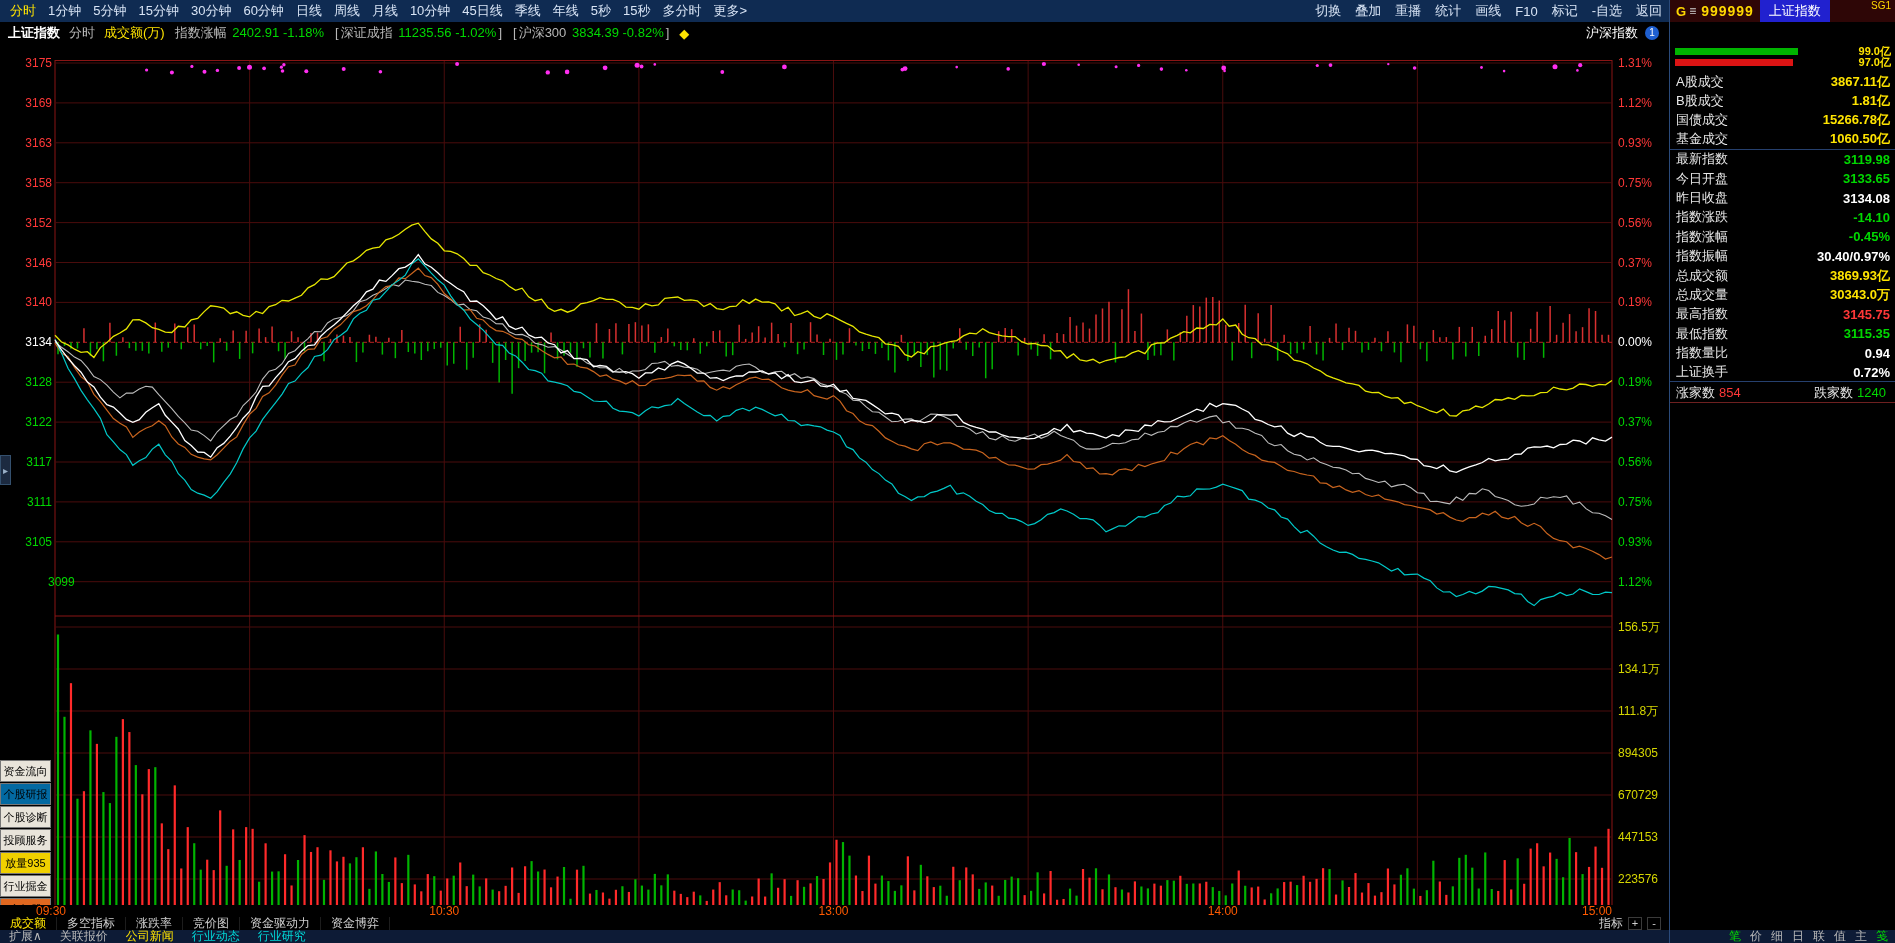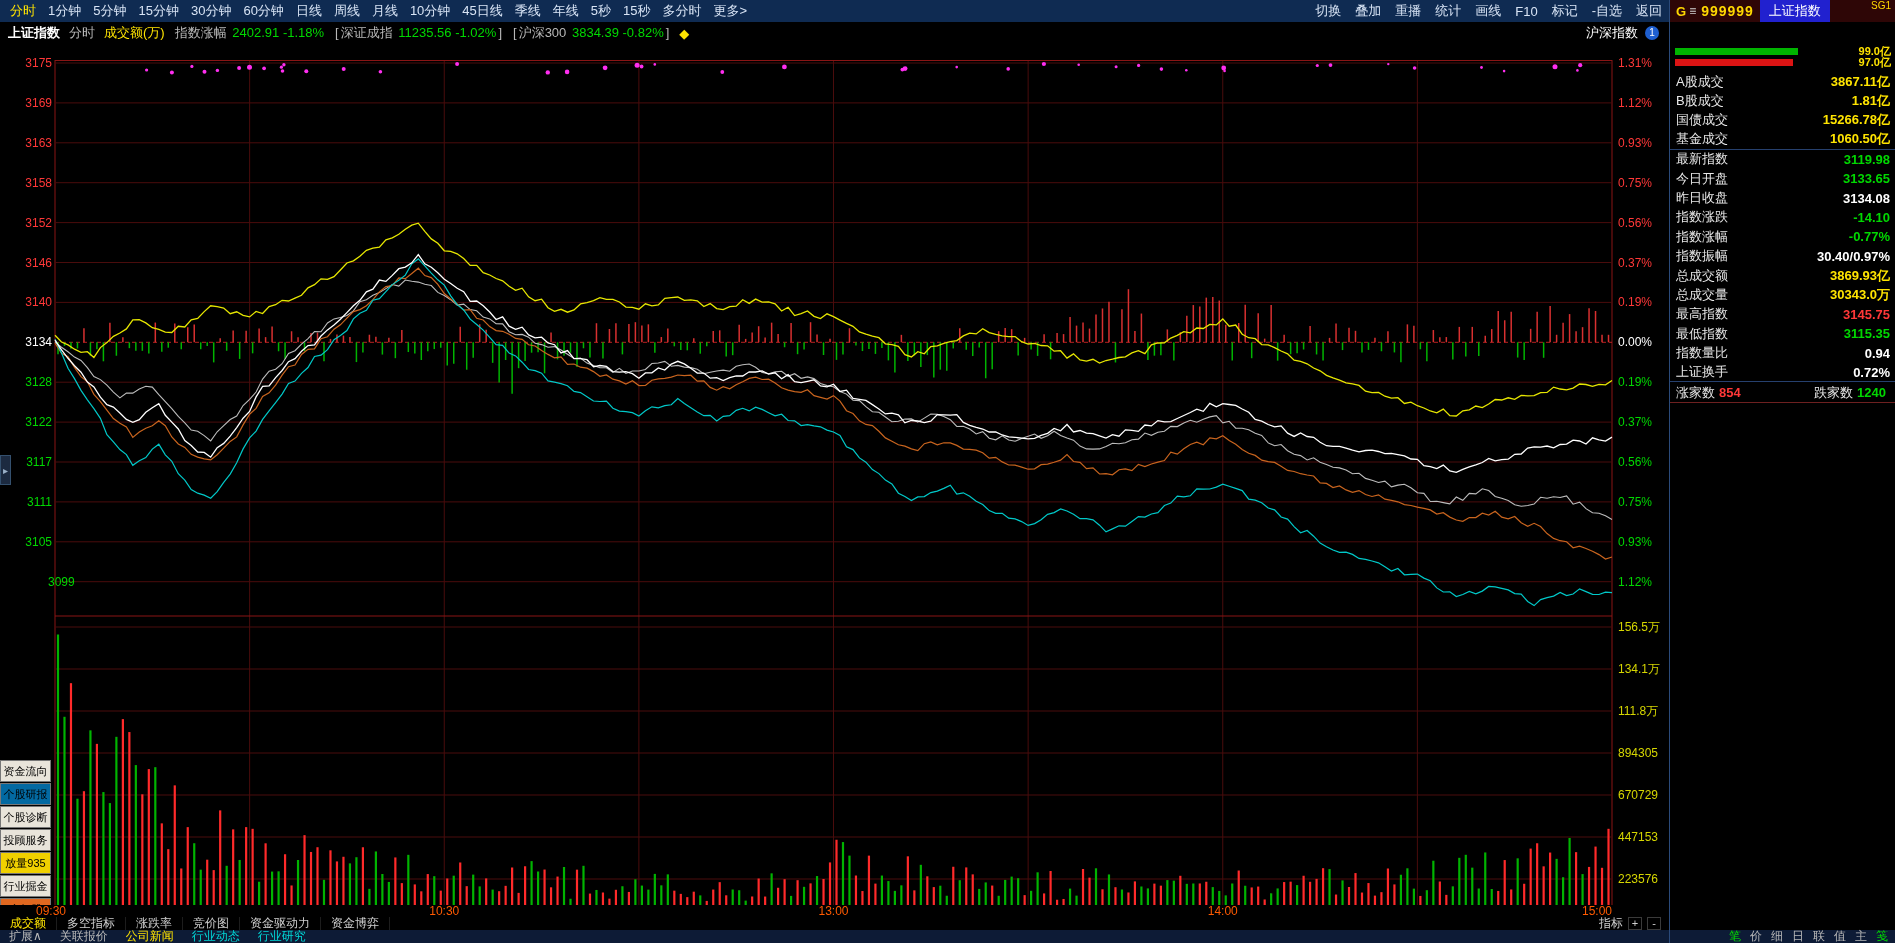--- a/index.html
+++ b/index.html
@@ -75,21 +75,21 @@
   .gbar{height:7px;}
   .gval{margin-left:auto;font-size:11px;color:#ffe400;line-height:11px;font-weight:bold;}
   #gauges{position:absolute;left:0;top:24px;width:226px;}
   #rp-rows{position:absolute;left:0;top:50px;width:226px;}
   .rp-row{height:19.4px;display:flex;align-items:center;padding:0 6px;font-size:13px;}
   .rp-row.sep{border-bottom:1px solid #26406e;}
   .rp-label{color:#e8e8e8;}
   .rp-val{margin-left:auto;font-weight:bold;}
   #adv-dec{position:absolute;left:0;top:361px;width:226px;height:20px;display:flex;align-items:center;
            padding:0 6px;font-size:13px;border-bottom:1px solid #6e2020;}
-  #adv-dec .v{font-weight:bold;margin:0 4px;}
+  #adv-dec .v{font-weight:normal;margin:0 4px;}
   #adv-dec .lbl2{margin-left:auto;}
   #rp-bottom{position:absolute;left:0;bottom:0;width:226px;height:13px;display:flex;align-items:center;
              justify-content:flex-end;gap:9px;padding-right:8px;font-size:12px;background:#0d1b36;}
 </style>
 </head>
 <body>
 
 <div id="app">
 
   <div id="topbar">
@@ -849,21 +849,21 @@
         <div class="rp-row">
           <span class="rp-label">昨日收盘</span>
           <span class="rp-val cw">3134.08</span>
         </div>
         <div class="rp-row">
           <span class="rp-label">指数涨跌</span>
           <span class="rp-val cg">-14.10</span>
         </div>
         <div class="rp-row">
           <span class="rp-label">指数涨幅</span>
-          <span class="rp-val cg">-0.77%</span>
+          <span class="rp-val cg">-0.45%</span>
         </div>
         <div class="rp-row">
           <span class="rp-label">指数振幅</span>
           <span class="rp-val cw">30.40/0.97%</span>
         </div>
         <div class="rp-row">
           <span class="rp-label">总成交额</span>
           <span class="rp-val cy">3869.93亿</span>
         </div>
         <div class="rp-row">

